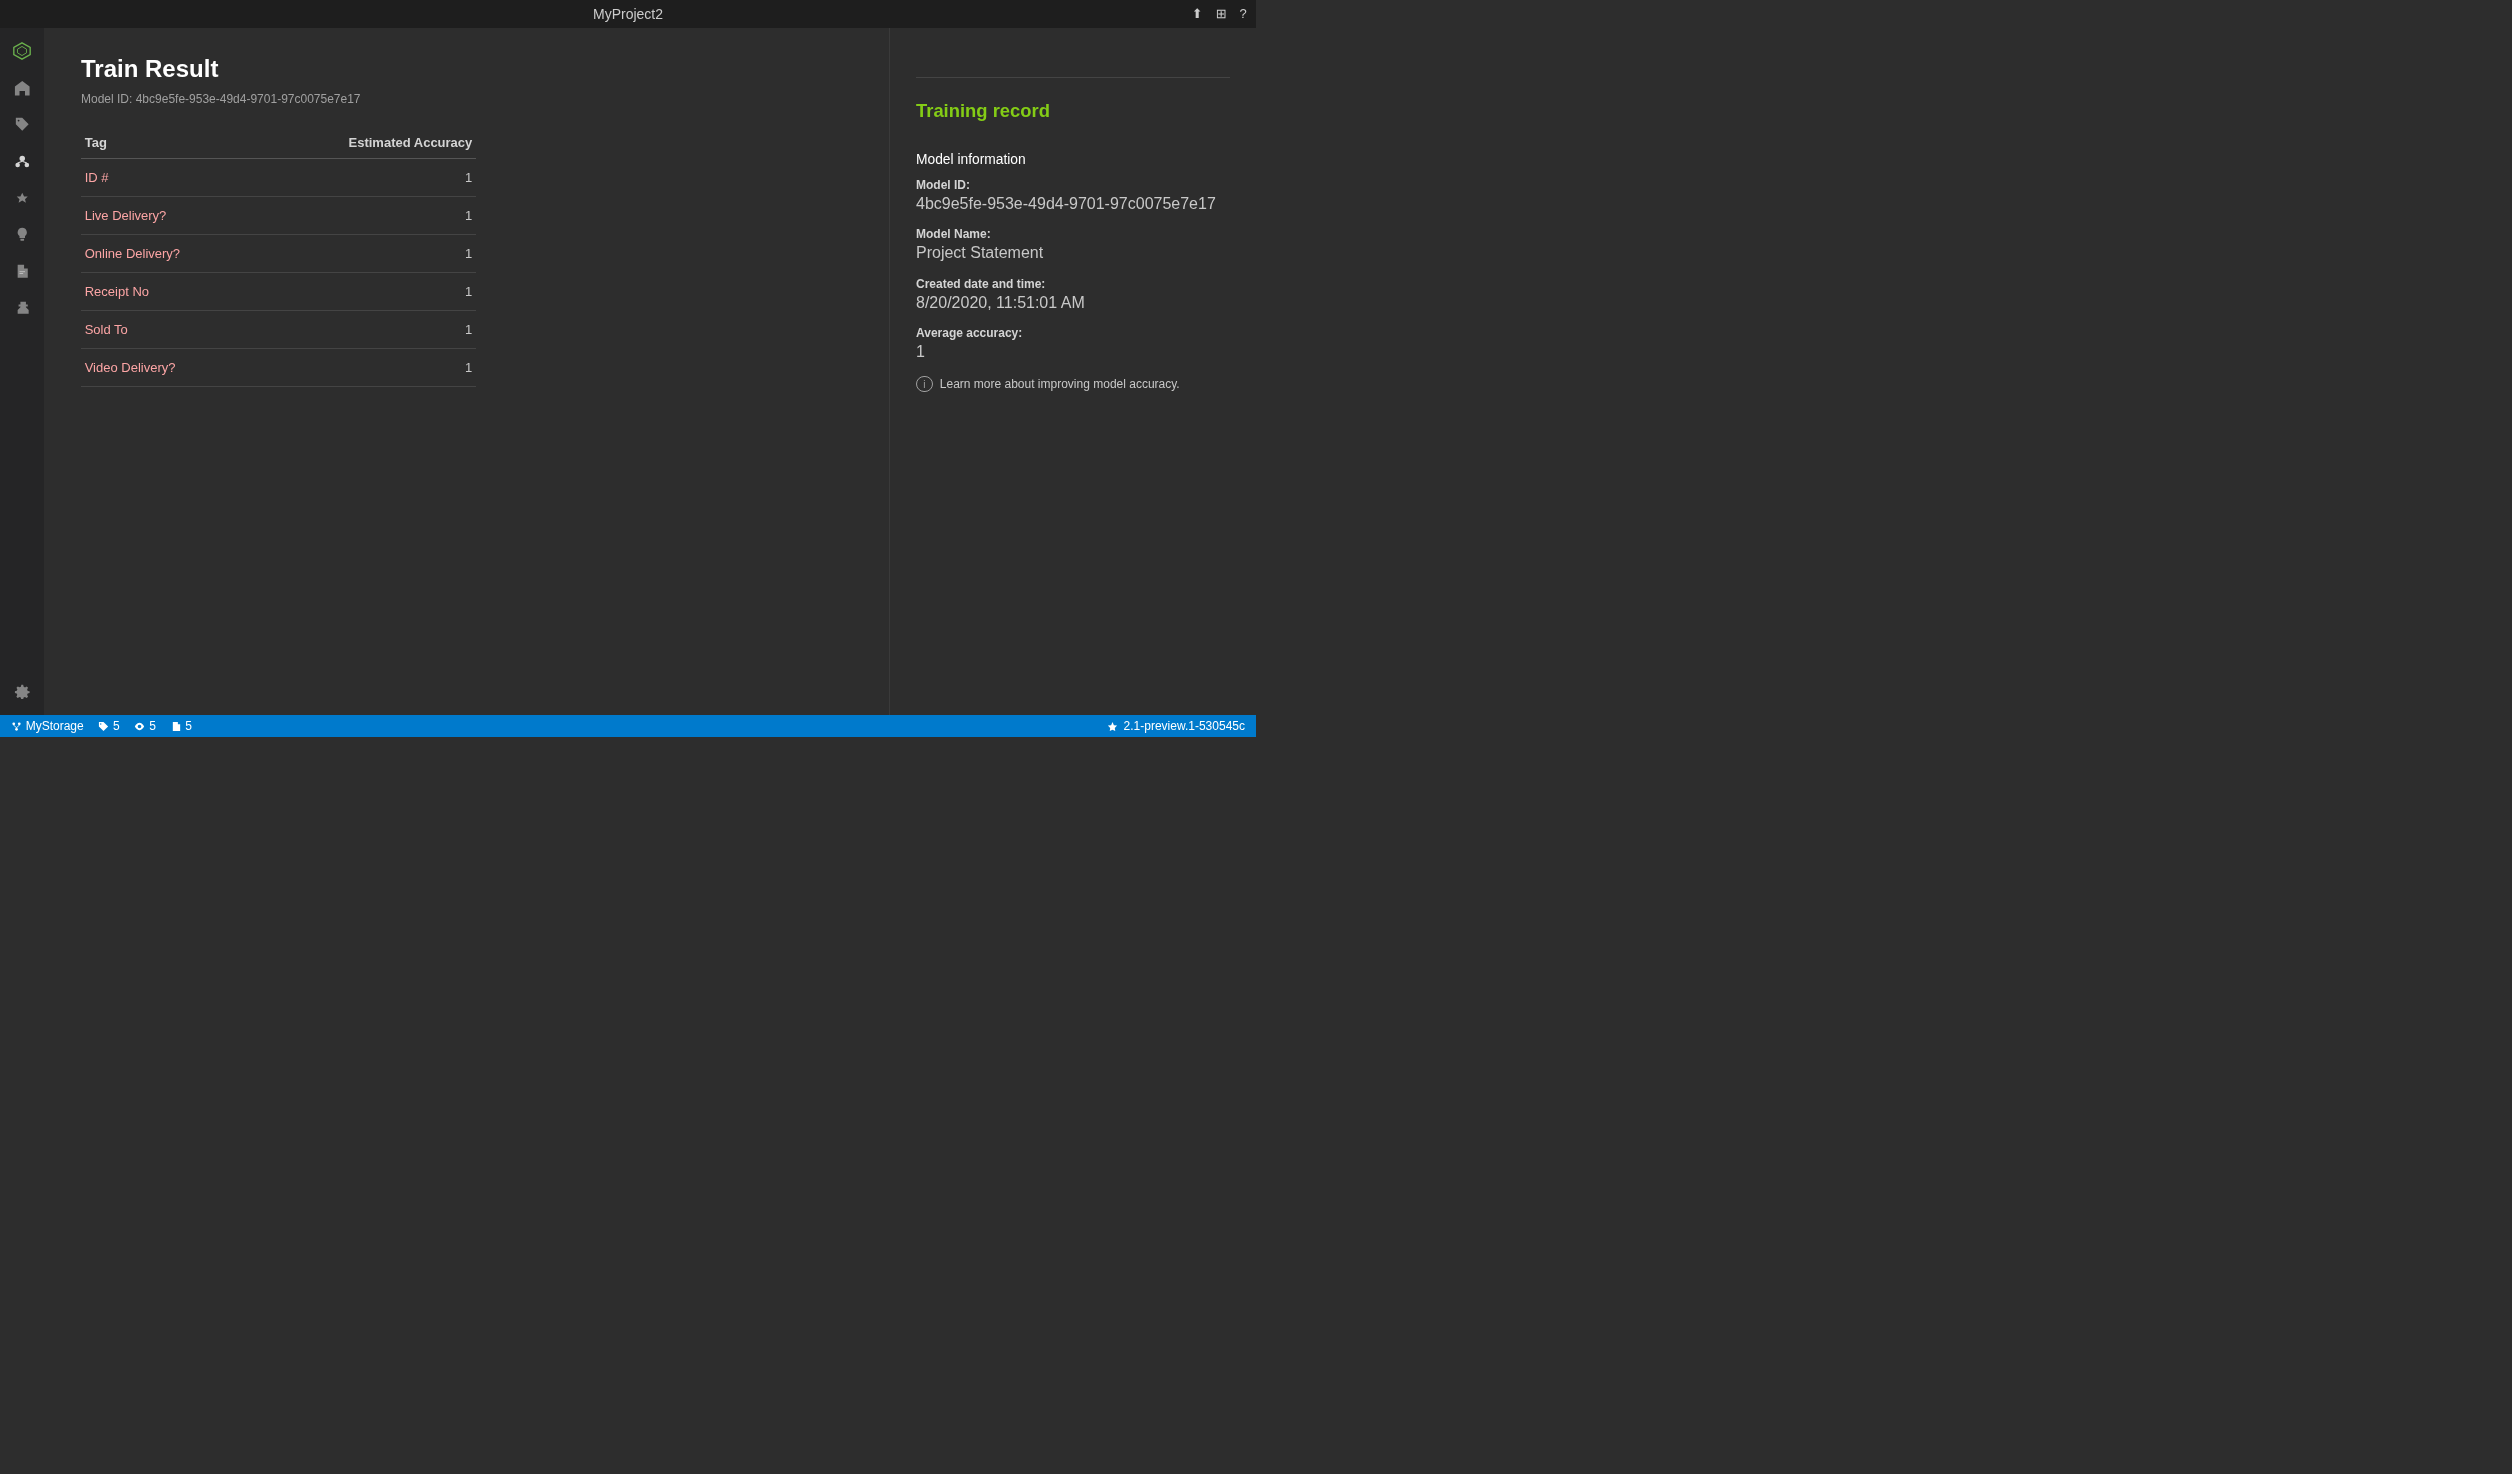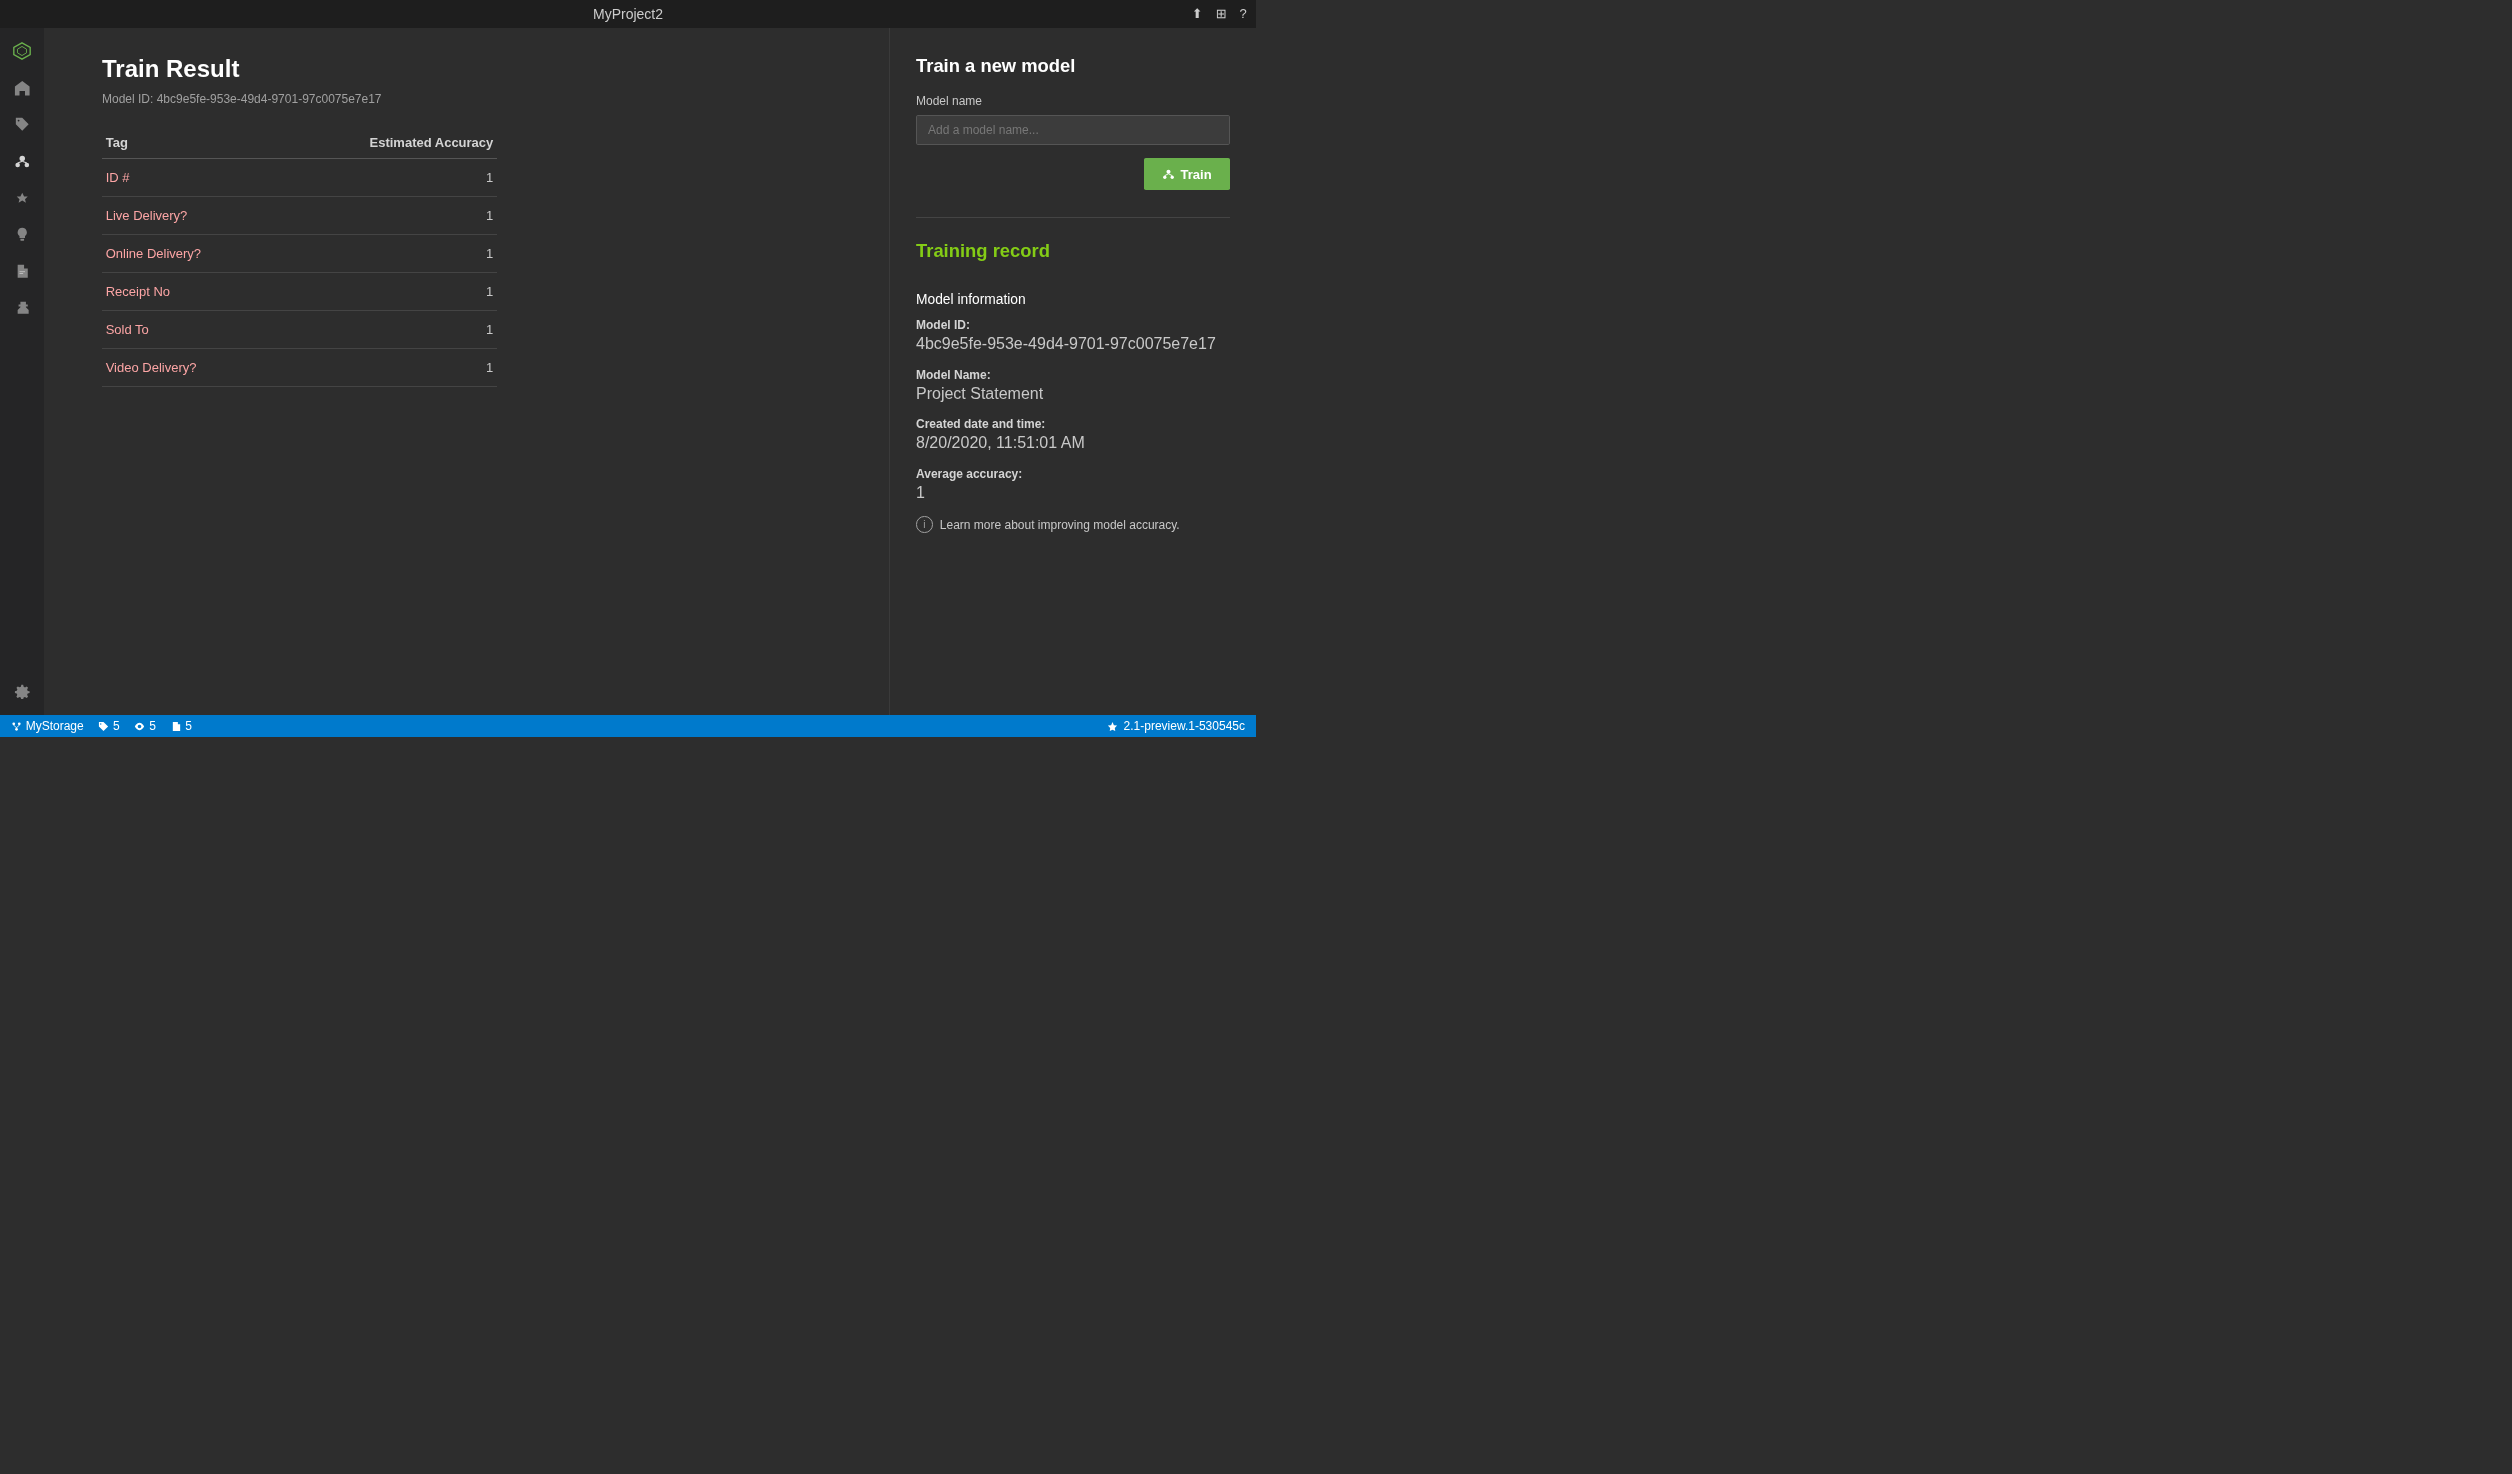--- a/index.html
+++ b/index.html
@@ -35,21 +35,20 @@
       gap: 13px;
       color: #cccccc;
       font-size: 13px;
     }
     .titlebar-actions span { cursor: pointer; }
     
     .app-body {
       display: flex;
       flex: 1;
       overflow: hidden;
-      gap: 21px;
     }
     
     .sidebar {
       width: 44px;
       background: #252526;
       display: flex;
       flex-direction: column;
       align-items: center;
       padding-top: 7.3px;
       gap: 3.7px;
@@ -359,37 +358,20 @@
             <tr>
     <td>Video Delivery?</td>
     <td class="accuracy-val">1</td>
   </tr>
           </tbody>
       </table>
     </div>
 
     <div class="right-panel">
 
-      <div class="right-panel-section">
-        <h2 class="right-panel-heading">Train a new model</h2>
-        <div class="field-label">Model name</div>
-        <input type="text" class="model-name-input" placeholder="Add a model name..." style="">
-        <div class="clearfix">
-          <button class="train-btn">
-            <svg width="13" height="13" viewBox="0 0 14 14" fill="white">
-              <circle cx="7" cy="4" r="2.2"></circle>
-                <circle cx="3" cy="10" r="1.8"></circle>
-                <circle cx="11" cy="10" r="1.8"></circle>
-              <line x1="7" y1="6.2" x2="3" y2="8.2" stroke="white" stroke-width="1"></line>
-              <line x1="7" y1="6.2" x2="11" y2="8.2" stroke="white" stroke-width="1"></line>
-            </svg>
-            <span>Train</span>
-          </button>
-        </div>
-      </div>
 
       <hr class="divider">
 
       <div class="right-panel-section">
         <h2 class="training-record-title">Training record</h2>
 
         <div class="info-section-title">Model information</div>
 
         <div class="info-row">
           <div class="info-key">Model ID:</div>

